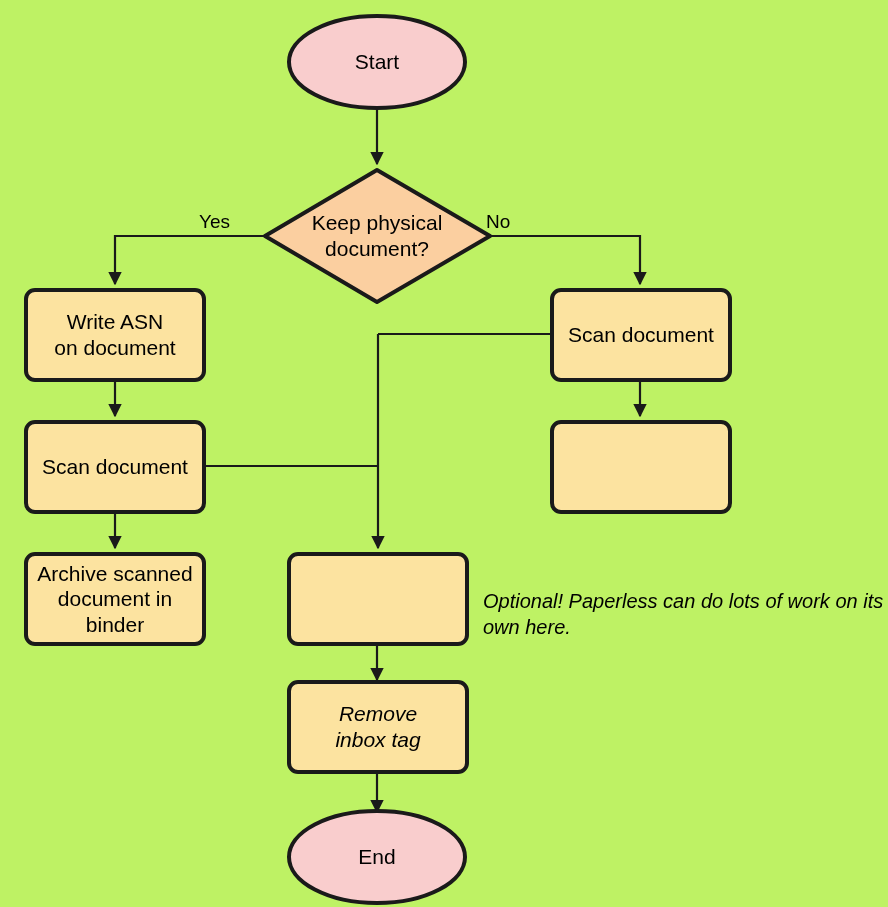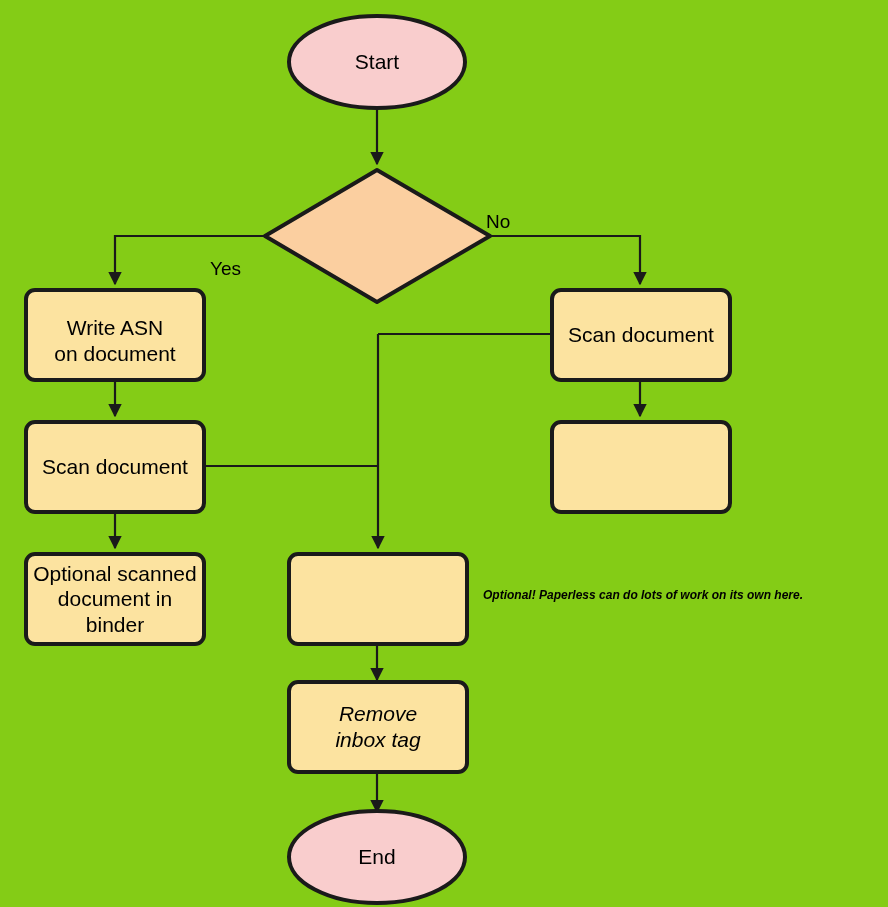--- a/index.html
+++ b/index.html
@@ -9,21 +9,21 @@
     background: #ffffff;
   }
   body {
     font-family: "Liberation Sans", sans-serif;
     -webkit-font-smoothing: antialiased;
   }
   #flow-root {
     position: relative;
     width: 888px;
     height: 907px;
-    background: #84cc16;
+    background: #bef264;
     overflow: hidden;
   }
   #flow-canvas {
     position: absolute;
     left: 0;
     top: 0;
     width: 888px;
     height: 907px;
   }
   .node-label {
@@ -41,26 +41,25 @@
   .lbl-process    { font-size: 21px; }
   .lbl-decision   { font-size: 21px; }
   .edge-label {
     position: absolute;
     font-size: 19px;
     color: #000000;
     white-space: nowrap;
   }
   .annotation {
     position: absolute;
-    font-size: 12px;
+    font-size: 20px;
     font-style: italic;
     color: #000000;
     line-height: 1.3;
     width: 404px;
-    font-weight: bold;
   }
 </style>
 </head>
 <body>
 
 <div id="flow-root">
 
   <svg id="flow-canvas" viewBox="0 0 888 907" xmlns="http://www.w3.org/2000/svg">
     <defs>
       <marker id="arrowhead" viewBox="0 0 10 10" refX="9" refY="5" markerWidth="6.2" markerHeight="6.2" orient="auto-start-reverse">
@@ -112,38 +111,40 @@
       <rect x="289" y="554" width="178" height="90" rx="9" ry="9" fill="#FCE3A0" stroke-width="4"></rect>
 
       <rect x="289" y="682" width="178" height="90" rx="9" ry="9" fill="#FCE3A0" stroke-width="4"></rect>
 
       <ellipse cx="377" cy="857" rx="88" ry="46" fill="#F9CDCD" stroke-width="4"></ellipse>
     </g>
   </svg>
 
   <div class="node-label lbl-terminator" style="left:289px; top:16px; width:176px; height:92px;">Start</div>
 
+  <div class="node-label lbl-decision" style="left:289px; top:190px; width:176px; height:92px;">Keep physical
+document?</div>
 
-  <div class="node-label lbl-process" style="left:26px; top:296px; width:178px; height:90px;">Write ASN
+  <div class="node-label lbl-process" style="left:26px; top:290px; width:178px; height:90px;">Write ASN
 on document</div>
 
   <div class="node-label lbl-process" style="left:26px; top:422px; width:178px; height:90px;">Scan document</div>
 
-  <div class="node-label lbl-process" style="left:26px; top:554px; width:178px; height:90px;">Optional scanned
+  <div class="node-label lbl-process" style="left:26px; top:554px; width:178px; height:90px;">Archive scanned
 document in
 binder</div>
 
   <div class="node-label lbl-process" style="left:552px; top:290px; width:178px; height:90px;">Scan document</div>
 
 
 
   <div class="node-label lbl-process" style="left:289px; top:682px; width:178px; height:90px;font-style:italic;">Remove
 inbox tag</div>
 
   <div class="node-label lbl-terminator" style="left:289px; top:811px; width:176px; height:92px;">End</div>
 
-  <div class="edge-label" style="left:210px; top:211px;margin-top:47px;">Yes</div>
+  <div class="edge-label" style="left:199px; top:211px;">Yes</div>
 
   <div class="edge-label" style="left:486px; top:211px;">No</div>
 
   <div class="annotation" style="left:483px; top:588px;">Optional! Paperless can do lots of work on its own here.</div>
 
 </div>
 
 </body></html>

